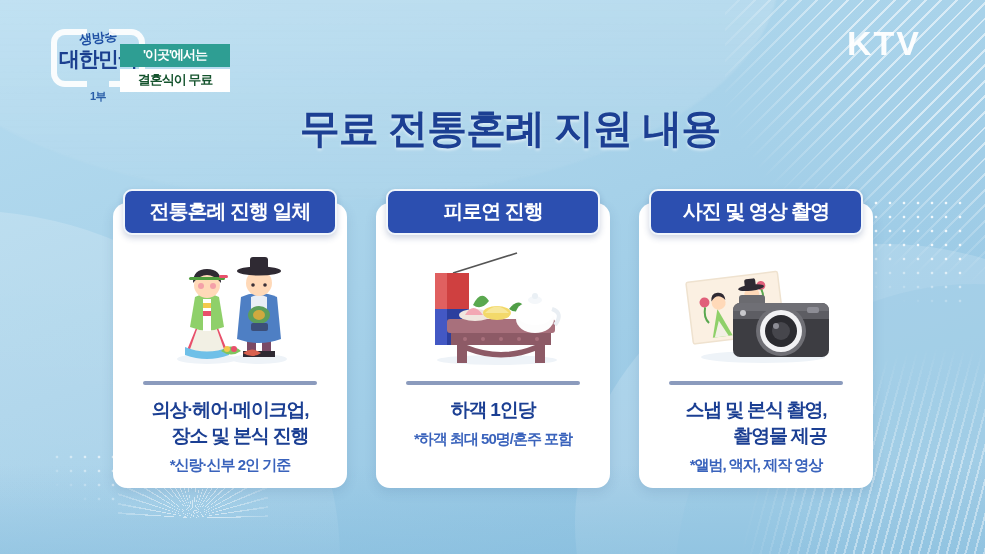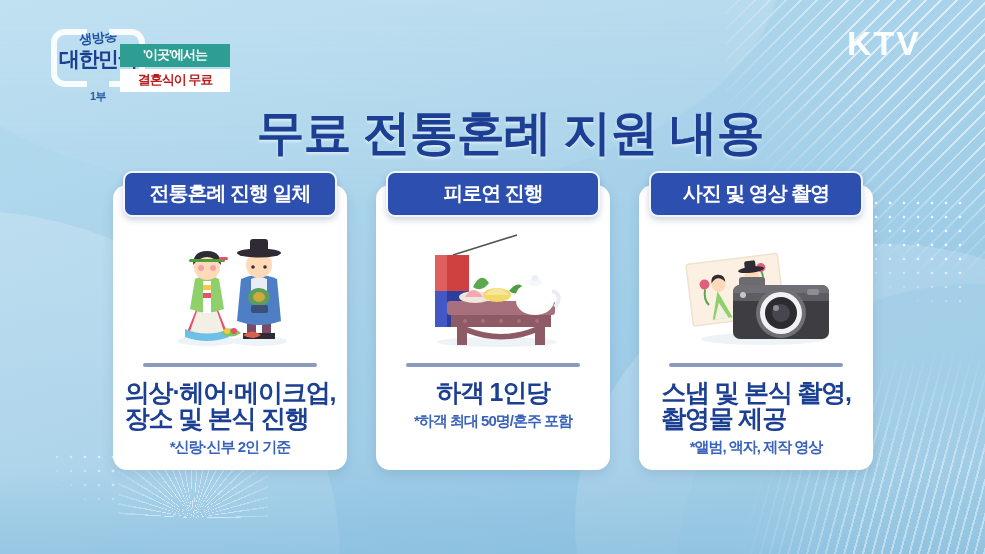--- a/index.html
+++ b/index.html
@@ -183,40 +183,40 @@
     letter-spacing: -1px;
     line-height: 21px;
     height: 23px;
   }
   .badge-top {
     background: #2e9e93;
     color: #ffffff;
   }
   .badge-bottom {
     background: #ffffff;
-    color: #b91c1c;
+    color: #14532d;
     margin-top: 2px;
   }
 
   
   .ktv-logo {
     position: absolute;
     right: 64px; top: 24px;
     font-size: 34px;
     font-weight: bold;
     color: rgba(255,255,255,0.95);
     letter-spacing: 2px;
   }
 
   
   .main-title {
     position: absolute;
     left: 3px; right: 0; top: 101px;
     text-align: center;
-    font-size: 48px;
+    font-size: 40px;
     font-weight: bold;
     color: #1c3f93;
     letter-spacing: -1px;
     text-shadow: 0 2px 3px rgba(255,255,255,0.55);
     padding-left: 32px;
   }
 
   
   .cards {
     position: absolute;
@@ -228,20 +228,21 @@
   .card {
     position: relative;
     width: 234px;
     height: 285px;
     background: #ffffff;
     border-radius: 14px;
     box-shadow: 0 4px 12px rgba(40,80,130,0.14);
     display: flex;
     flex-direction: column;
     align-items: center;
+    margin-top: 18px;
   }
   .card-header {
     position: absolute;
     top: -14px;
     left: 50%;
     transform: translateX(-50%);
     min-width: 214px;
     padding: 7px 14px 8px;
     background: #2c4fb0;
     border: 2px solid #f1f6fb;
@@ -264,22 +265,22 @@
   }
   .card-divider {
     width: 174px;
     height: 4px;
     background: #8b9bbd;
     border-radius: 2px;
     margin-top: 14px;
   }
   .card-text {
     margin-top: 12px;
-    text-align: left;
-    font-size: 25px;
+    text-align: right;
+    font-size: 19px;
     font-weight: bold;
     color: #1b3f93;
     letter-spacing: -1.2px;
     line-height: 26px;
   }
   .card-note {
     margin-top: 7px;
     text-align: right;
     font-size: 15px;
     font-weight: bold;

